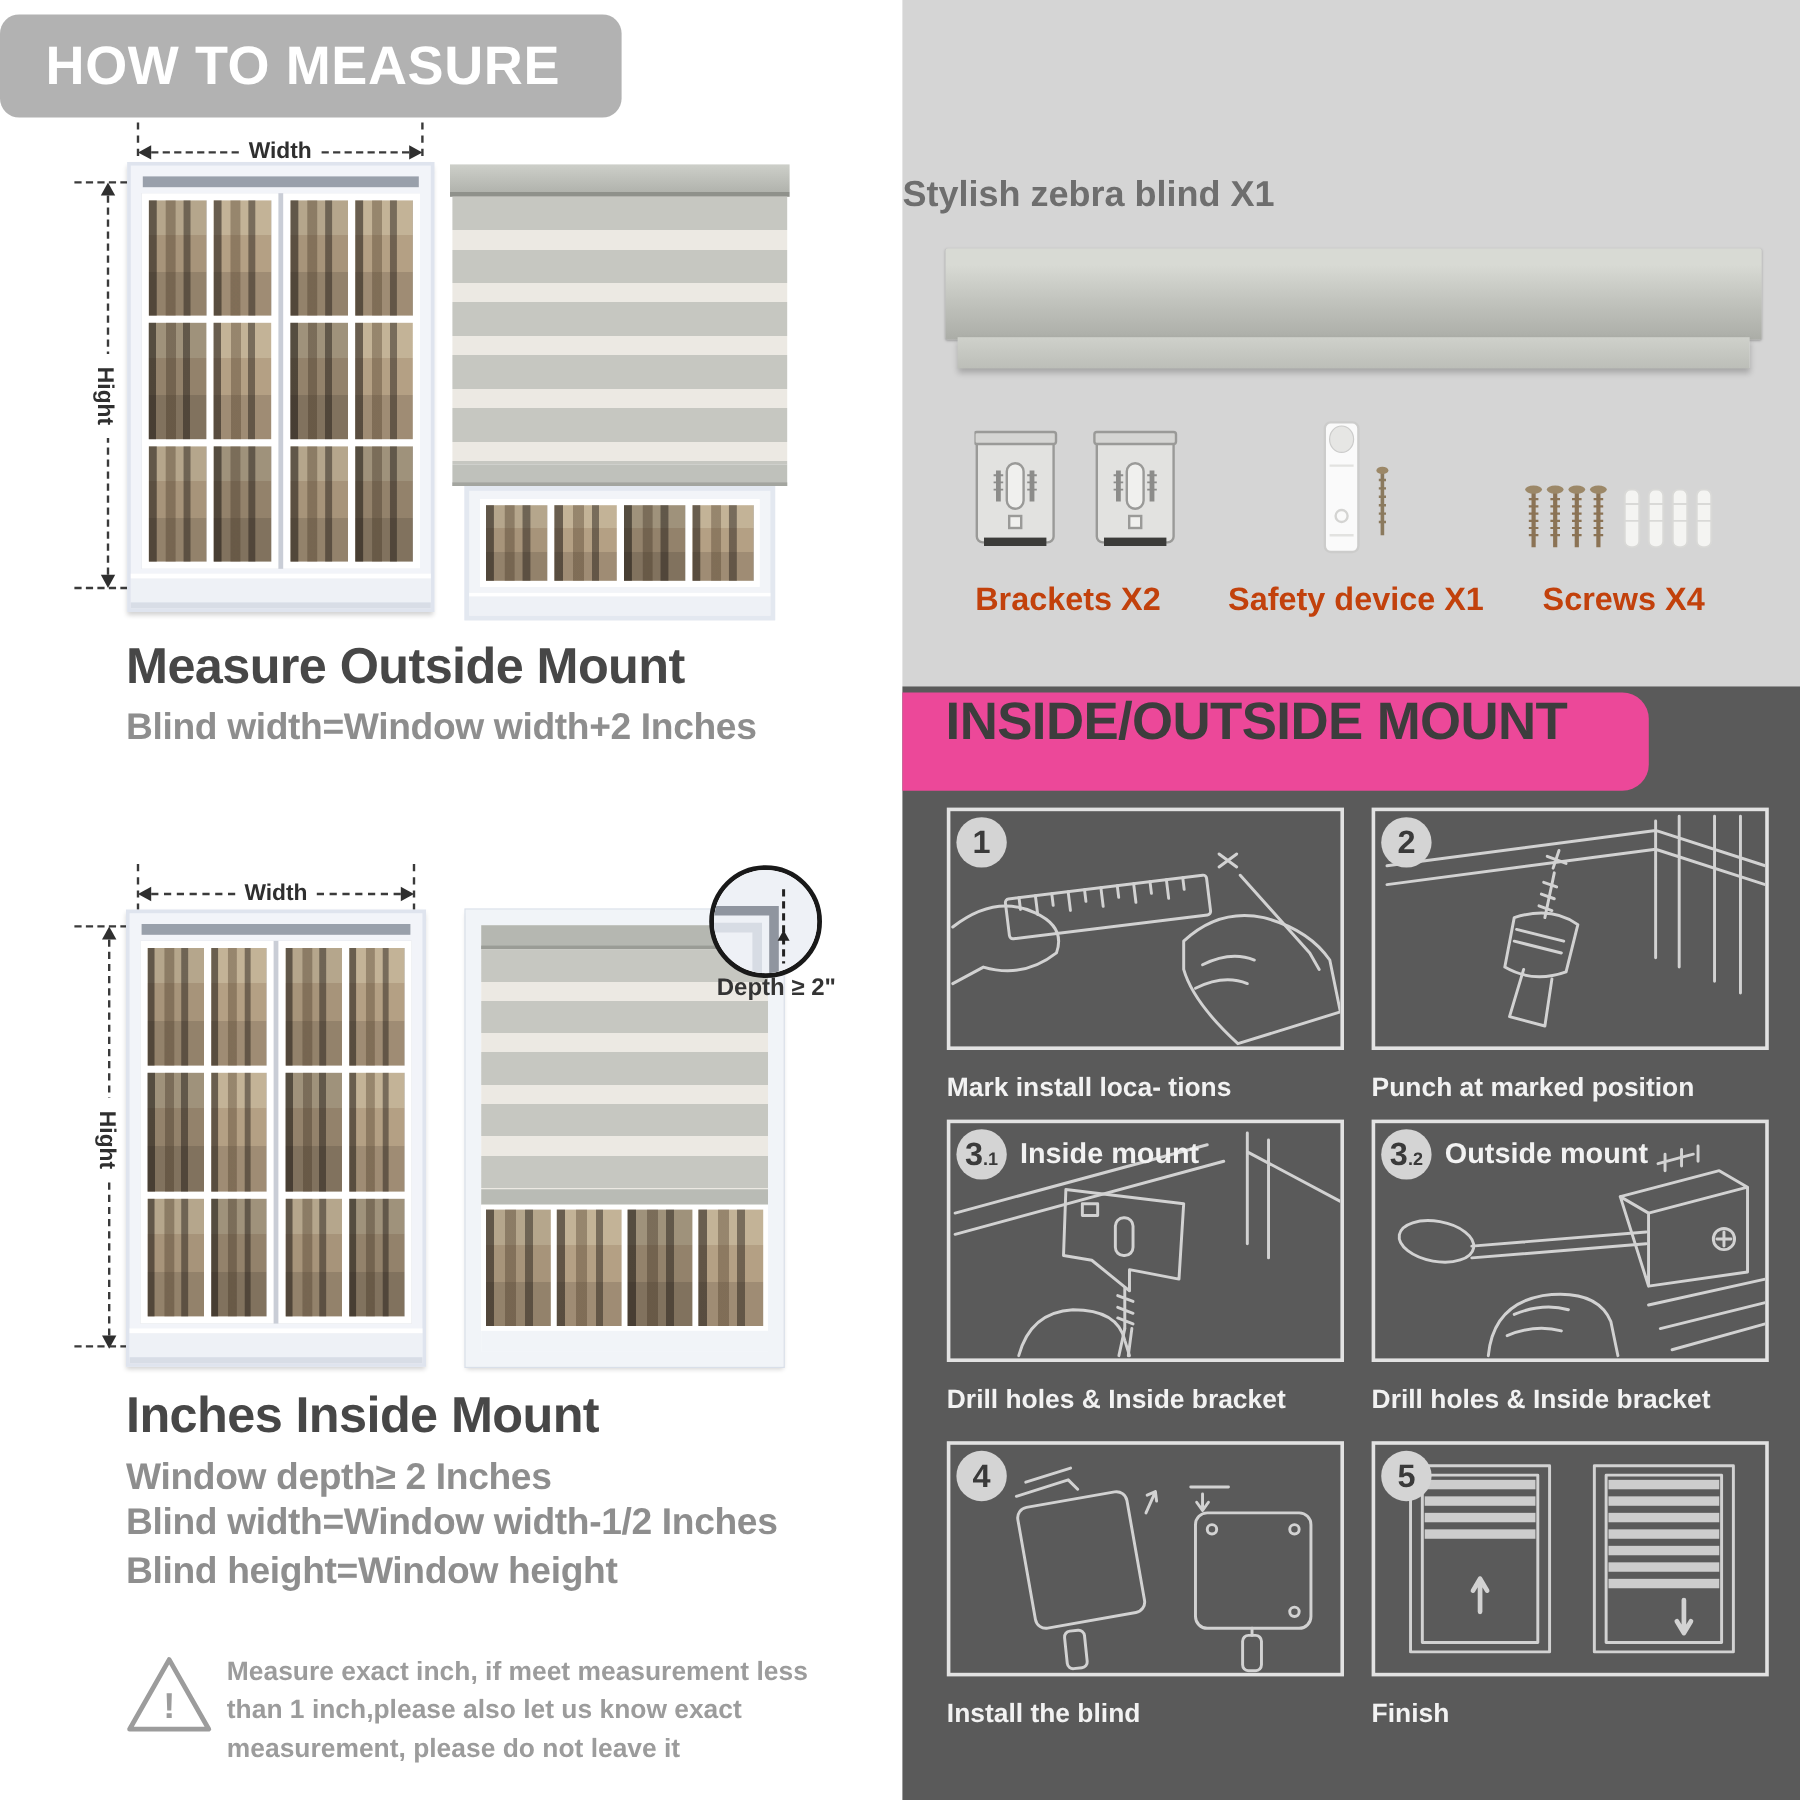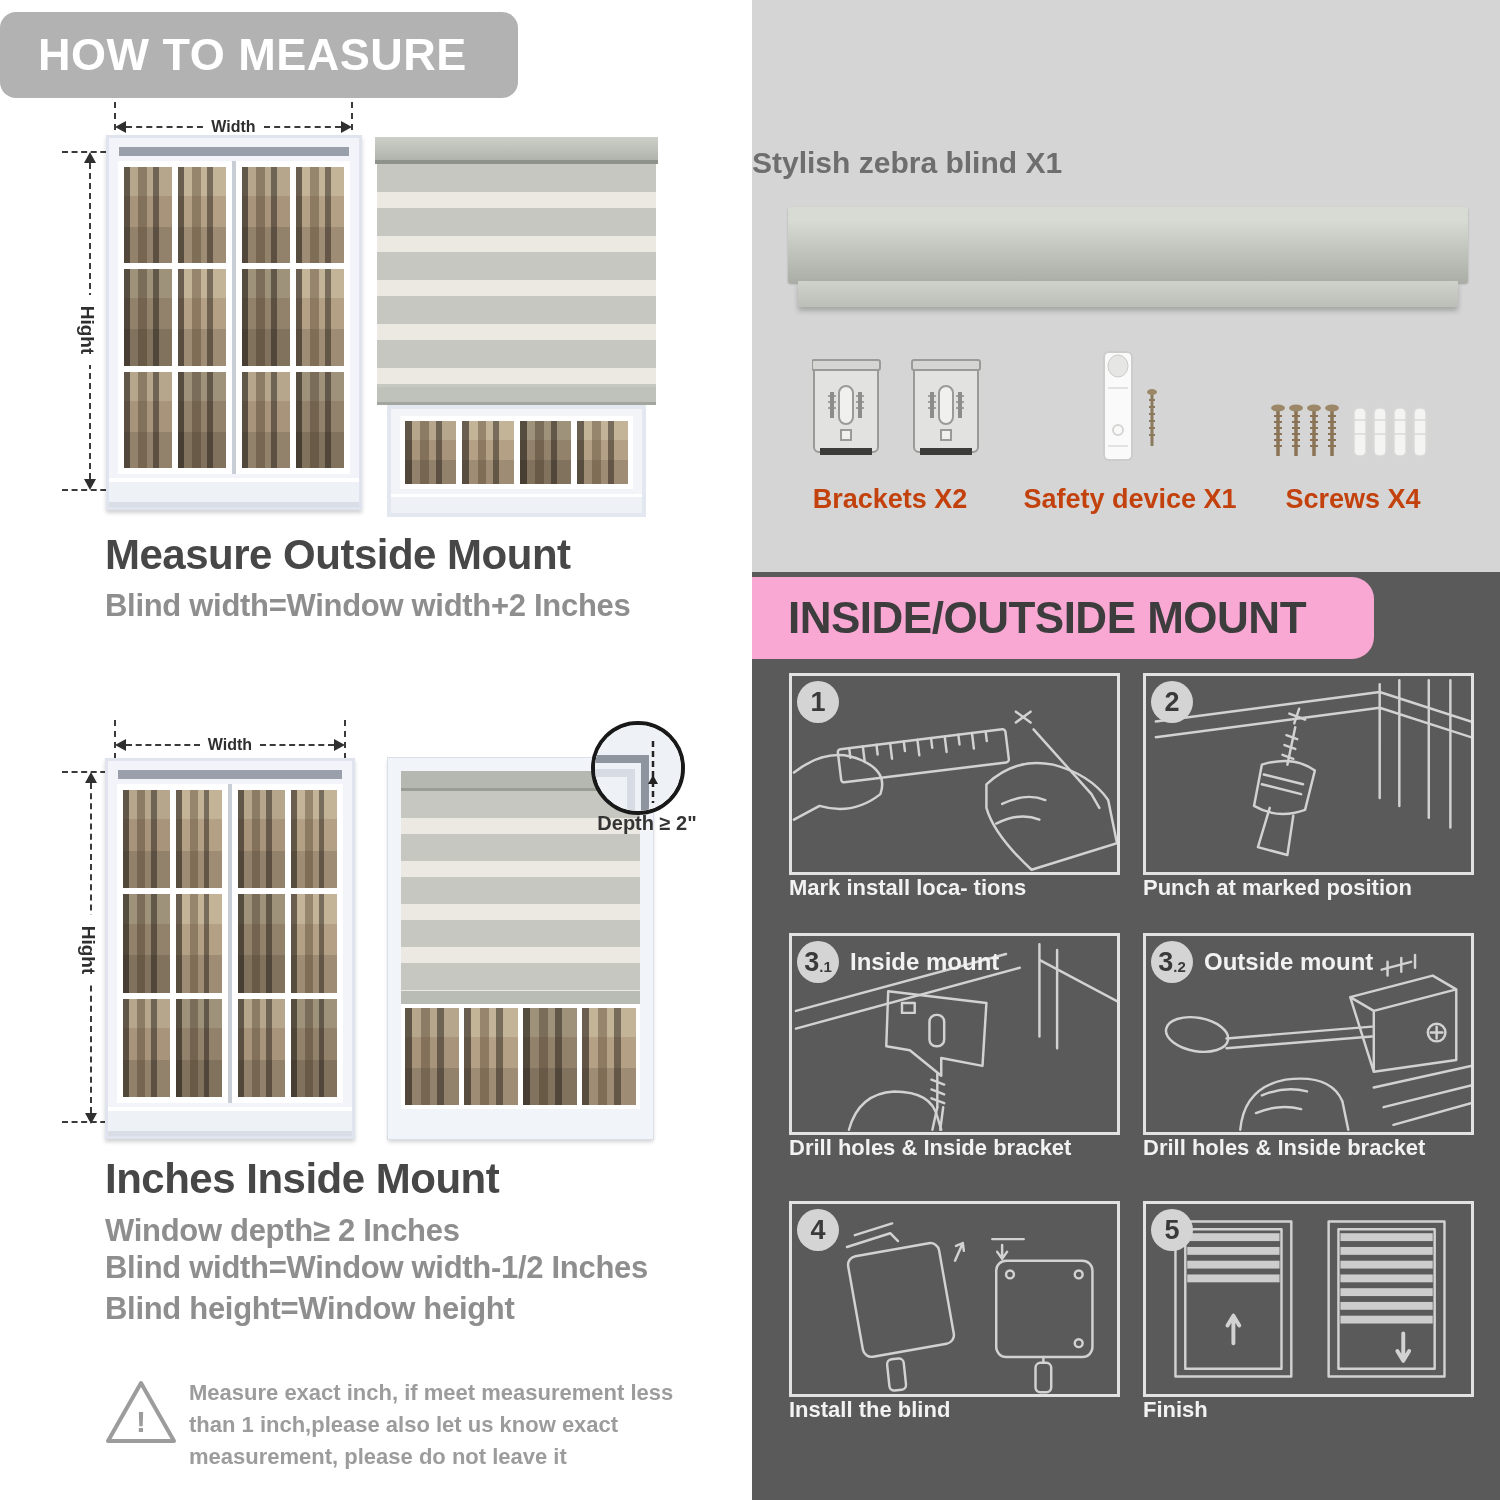--- a/index.html
+++ b/index.html
@@ -14,21 +14,21 @@
     font-size:45px;font-weight:bold;letter-spacing:.5px}
 
   
   .sec-head{font-size:42px;font-weight:bold;color:#474747;letter-spacing:-.5px}
   .formula{font-size:31px;font-weight:bold;color:#8e8e8e;letter-spacing:-.3px}
   .warn-line{font-size:22px;font-weight:bold;color:#9c9c9c;line-height:32px}
 
   
   .warrow{position:absolute;display:flex;align-items:center;height:20px}
   .warrow .dash{flex:1;border-top:2px dashed #3a3a3a;height:0}
-  .warrow .lbl{padding:0 8px;font-size:16px;font-weight:bold;color:#2f2f2f}
+  .warrow .lbl{padding:0 8px;font-size:19px;font-weight:bold;color:#2f2f2f}
   .ah-l{width:0;height:0;border-top:6px solid transparent;border-bottom:6px solid transparent;border-right:11px solid #2f2f2f}
   .ah-r{width:0;height:0;border-top:6px solid transparent;border-bottom:6px solid transparent;border-left:11px solid #2f2f2f}
   .harrow{position:absolute;display:flex;flex-direction:column;align-items:center;width:16px}
   .harrow .dash{flex:1;border-left:2px dashed #3a3a3a;width:0}
   .av-t{width:0;height:0;border-left:6px solid transparent;border-right:6px solid transparent;border-bottom:11px solid #2f2f2f}
   .av-b{width:0;height:0;border-left:6px solid transparent;border-right:6px solid transparent;border-top:11px solid #2f2f2f}
   .vlabel{position:absolute;width:70px;height:22px;transform:rotate(90deg);text-align:center;
     font-size:19px;font-weight:bold;color:#2f2f2f;background:#fff;z-index:2;line-height:22px}
   .vdash{position:absolute;border-left:2px dashed #3a3a3a;width:0}
   .hdash{position:absolute;border-top:2px dashed #3a3a3a;height:0}
@@ -75,31 +75,31 @@
     color:#c9c9c9;font-size:45px;font-weight:bold;letter-spacing:.5px}
   #blind-label{position:absolute;left:0;right:0;top:146px;text-align:left;font-size:30px;font-weight:bold;color:#6e6e6e}
   #headrail{position:absolute;left:36px;top:207px;width:680px;height:76px;border-radius:2px;
     background:linear-gradient(180deg,#d8dad4 0 18%,#c0c2bc 60%,#abada7 100%);box-shadow:0 1px 2px rgba(0,0,0,.25)}
   #headrail-lip{position:absolute;left:46px;top:281px;width:660px;height:26px;
     background:linear-gradient(180deg,#cfd1cb,#bcbeb8);box-shadow:0 4px 5px rgba(0,0,0,.22)}
   .comp-label{position:absolute;top:484px;text-align:center;font-size:27px;font-weight:bold;color:#c2410c}
 
   
   #mount-panel{left:752px;top:572px;width:748px;height:928px;background:#5a5a5a}
-  #mount-badge{position:absolute;left:0;top:5px;width:622px;height:82px;background:#f9a8d4;
-    border-radius:0 22px 22px 0;display:flex;align-items:center;padding-left:36px;box-sizing:border-box;
+  #mount-badge{position:absolute;left:0;top:5px;width:622px;height:82px;background:#ec4899;
+    border-radius:0 22px 22px 0;display:flex;padding-left:36px;box-sizing:border-box;
     color:#3d3d3d;font-size:44px;font-weight:bold;letter-spacing:-.5px}
   .step{position:absolute;width:331px}
   .stepbox{position:relative;height:196px;border:3px solid #e2e2e2;overflow:hidden;background:#5a5a5a}
   .row3 .stepbox{height:190px}
   .numcircle{position:absolute;left:5px;top:5px;width:42px;height:42px;border-radius:50%;background:#d4d4d4;
     color:#3a3a3a;display:flex;align-items:center;justify-content:center;font-weight:bold;font-size:27px;z-index:2}
   .numcircle .sub{font-size:15px;margin-top:9px;font-weight:bold}
   .steptitle{position:absolute;left:58px;top:12px;font-size:24px;font-weight:bold;color:#f2f2f2;z-index:2}
-  .caption{margin-top:0;font-size:22px;font-weight:bold;color:#f2f2f2}
+  .caption{margin-top:18px;font-size:22px;font-weight:bold;color:#f2f2f2}
   .art{position:absolute;left:0;top:0;width:100%;height:100%}
 </style>
 </head>
 <body>
 
 <div id="stage">
 
   <div class="abs" id="howto-badge">
     <span>HOW TO MEASURE</span>
   </div>

